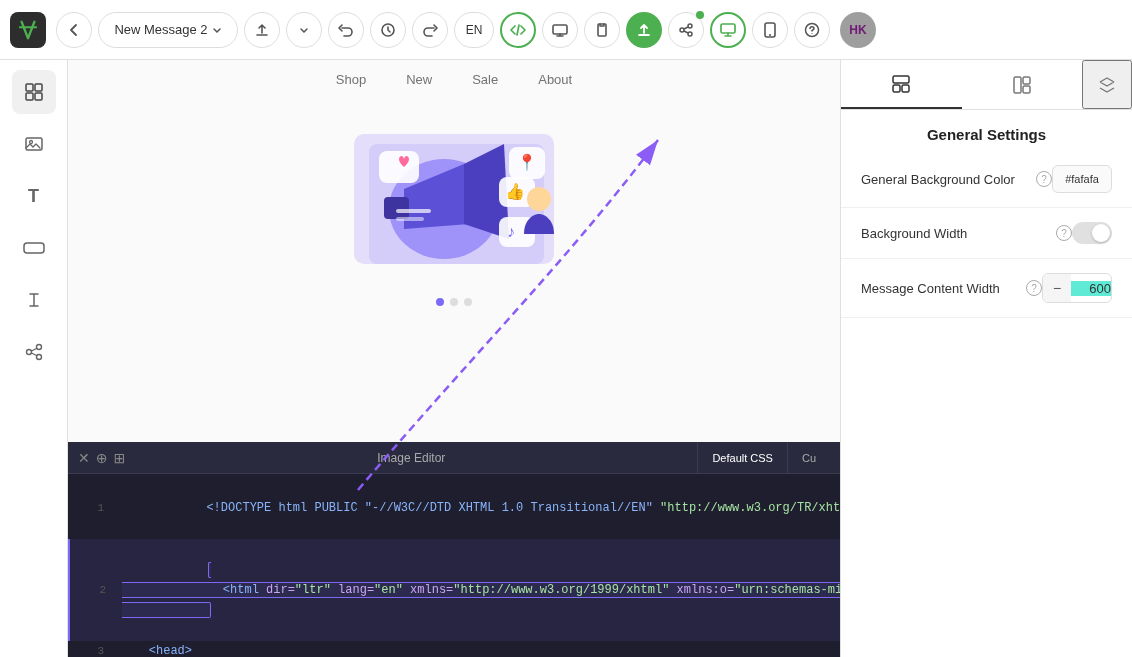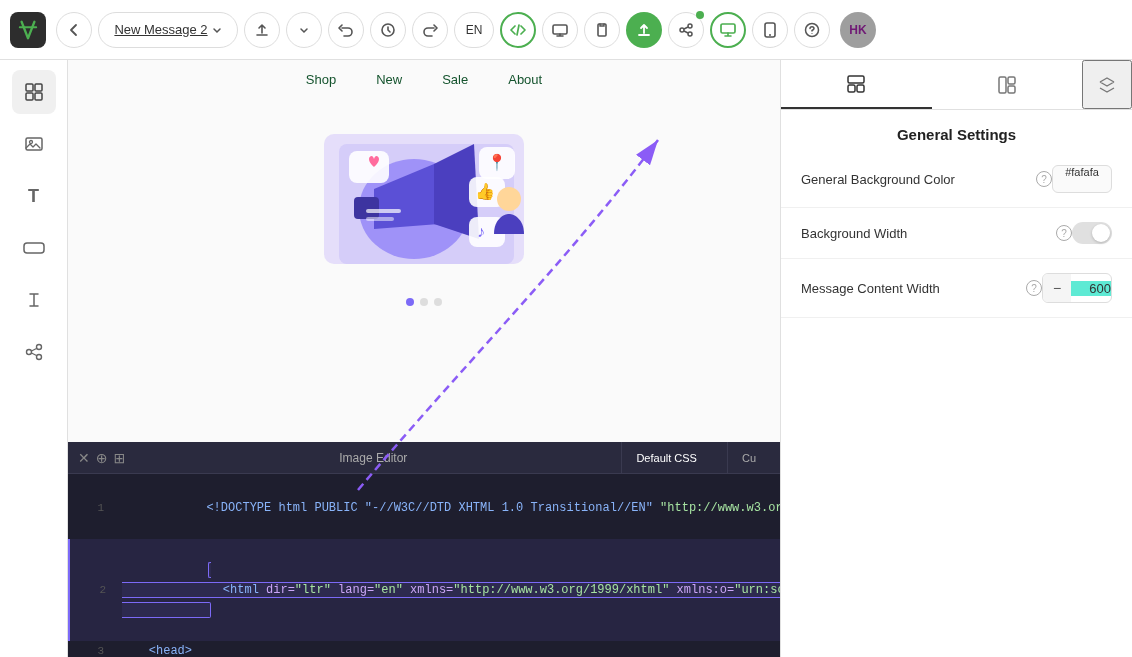--- a/index.html
+++ b/index.html
@@ -33,21 +33,20 @@
       border-radius: 20px;
       background: #fff;
       cursor: pointer;
       display: flex;
       align-items: center;
       justify-content: center;
       padding: 0 12px;
       font-size: 13px;
       color: #333;
       gap: 4px;
-      text-decoration: underline;
     }
     .toolbar-btn.name-btn {
       min-width: 140px;
       font-weight: 500;
     }
     .toolbar-icon-btn {
       width: 36px;
       height: 36px;
       border: 1px solid #ddd;
       border-radius: 50%;
@@ -178,21 +177,21 @@
     }
     .brand-logo {
       margin-left: 8px;
       font-size: 28px;
     }
     .email-nav {
       display: flex;
       gap: 40px;
       padding: 12px 0;
       font-size: 13px;
-      color: #14532d;
+      color: #737373;
     }
     .email-nav span { cursor: pointer; }
     .email-hero {
       width: 100%;
       max-width: 600px;
       padding: 10px 20px;
       display: flex;
       justify-content: center;
     }
 
@@ -224,21 +223,21 @@
       cursor: pointer;
     }
     .code-editor-title {
       color: #aaa;
       font-size: 12px;
       font-weight: 500;
     }
     .code-editor-tabs {
       display: flex;
       margin-left: auto;
-      gap: 16px;
+      gap: 0;
     }
     .code-tab {
       padding: 0 14px;
       height: 32px;
       display: flex;
       align-items: center;
       font-size: 11px;
       color: #aaa;
       cursor: pointer;
       border-left: 1px solid #3a3a50;
@@ -272,21 +271,21 @@
       border-radius: 2px;
       padding: 0 2px;
     }
     .tok-doctype { color: #89b4fa; }
     .tok-tag { color: #89b4fa; }
     .tok-attr { color: #cba6f7; }
     .tok-string { color: #a6e3a1; }
 
     
     .right-panel {
-      width: 352px;
+      width: 292px;
       background: #ffffff;
       border-left: 1px solid #e0e0e0;
       display: flex;
       flex-direction: column;
       flex-shrink: 0;
     }
     .right-panel-tabs {
       height: 50px;
       display: flex;
       border-bottom: 1px solid #e0e0e0;
@@ -351,20 +350,21 @@
       align-items: center;
       gap: 6px;
     }
     .color-preview {
       width: 60px;
       height: 28px;
       border-radius: 6px;
       border: 1px solid #ddd;
       background: #fafafa;
       display: flex;
+      align-items: center;
       justify-content: center;
       font-size: 11px;
       color: #333;
       cursor: pointer;
     }
     .toggle-switch {
       width: 40px;
       height: 22px;
       background: #e0e0e0;
       border-radius: 11px;

